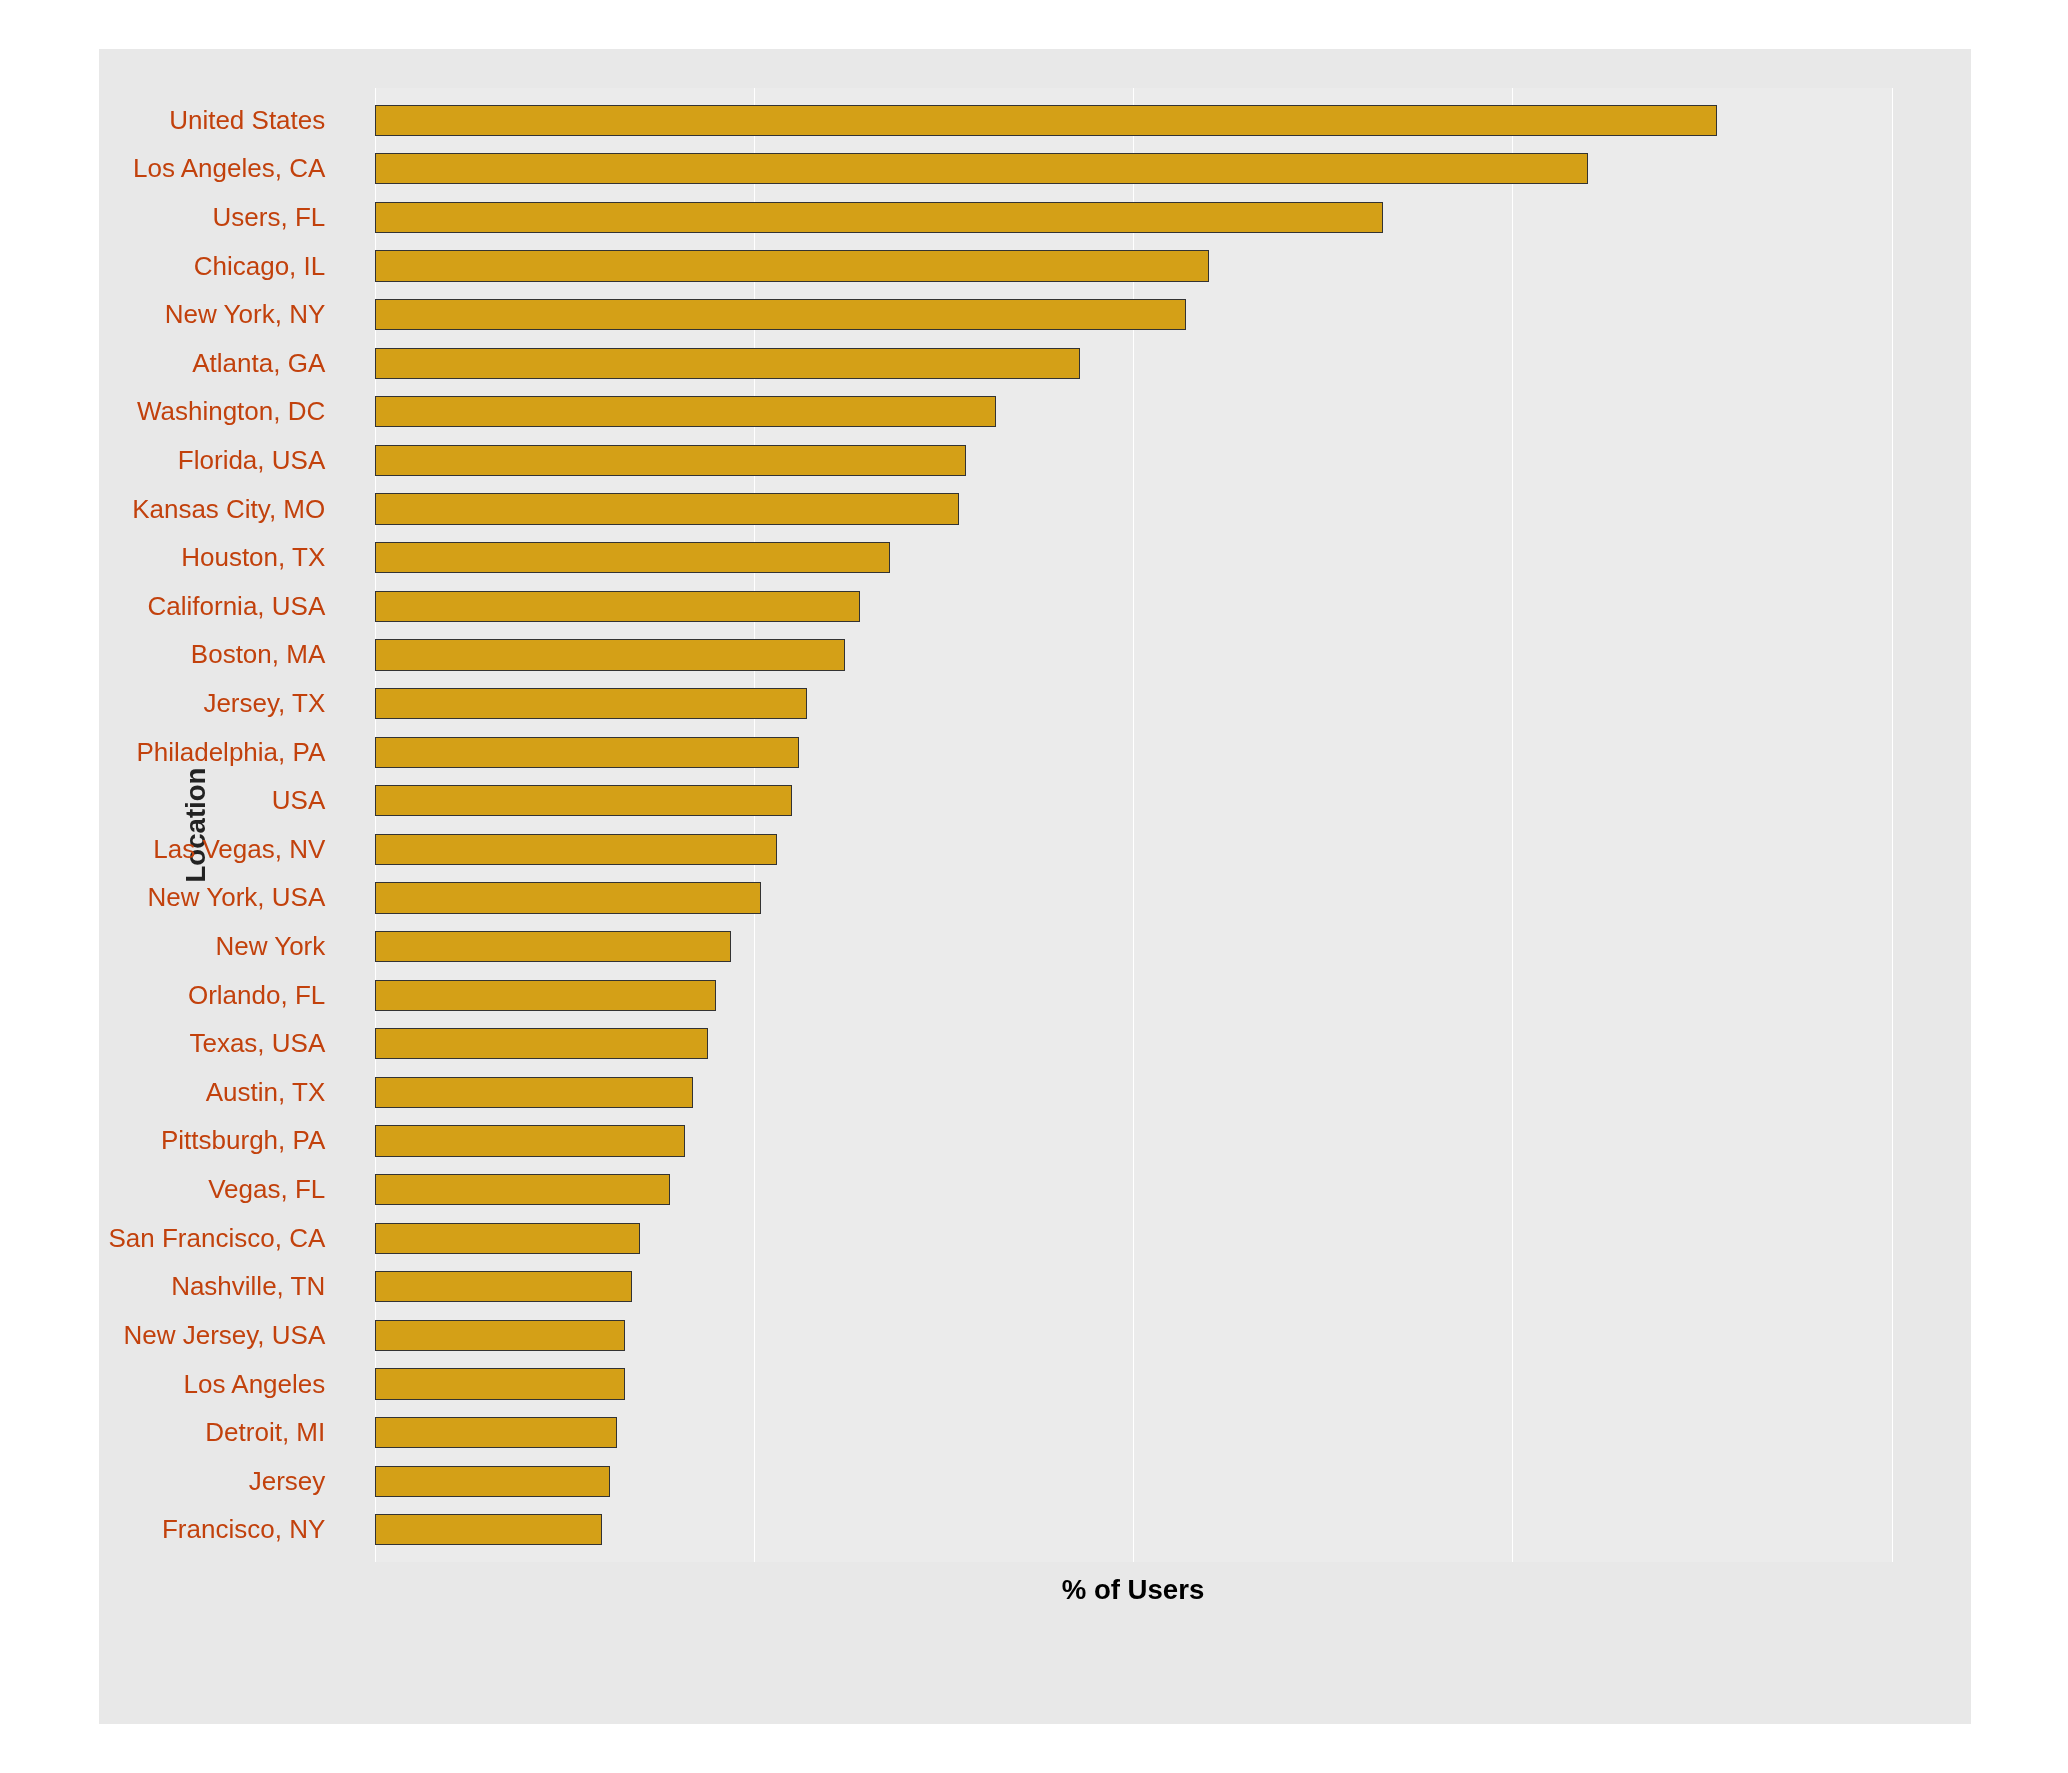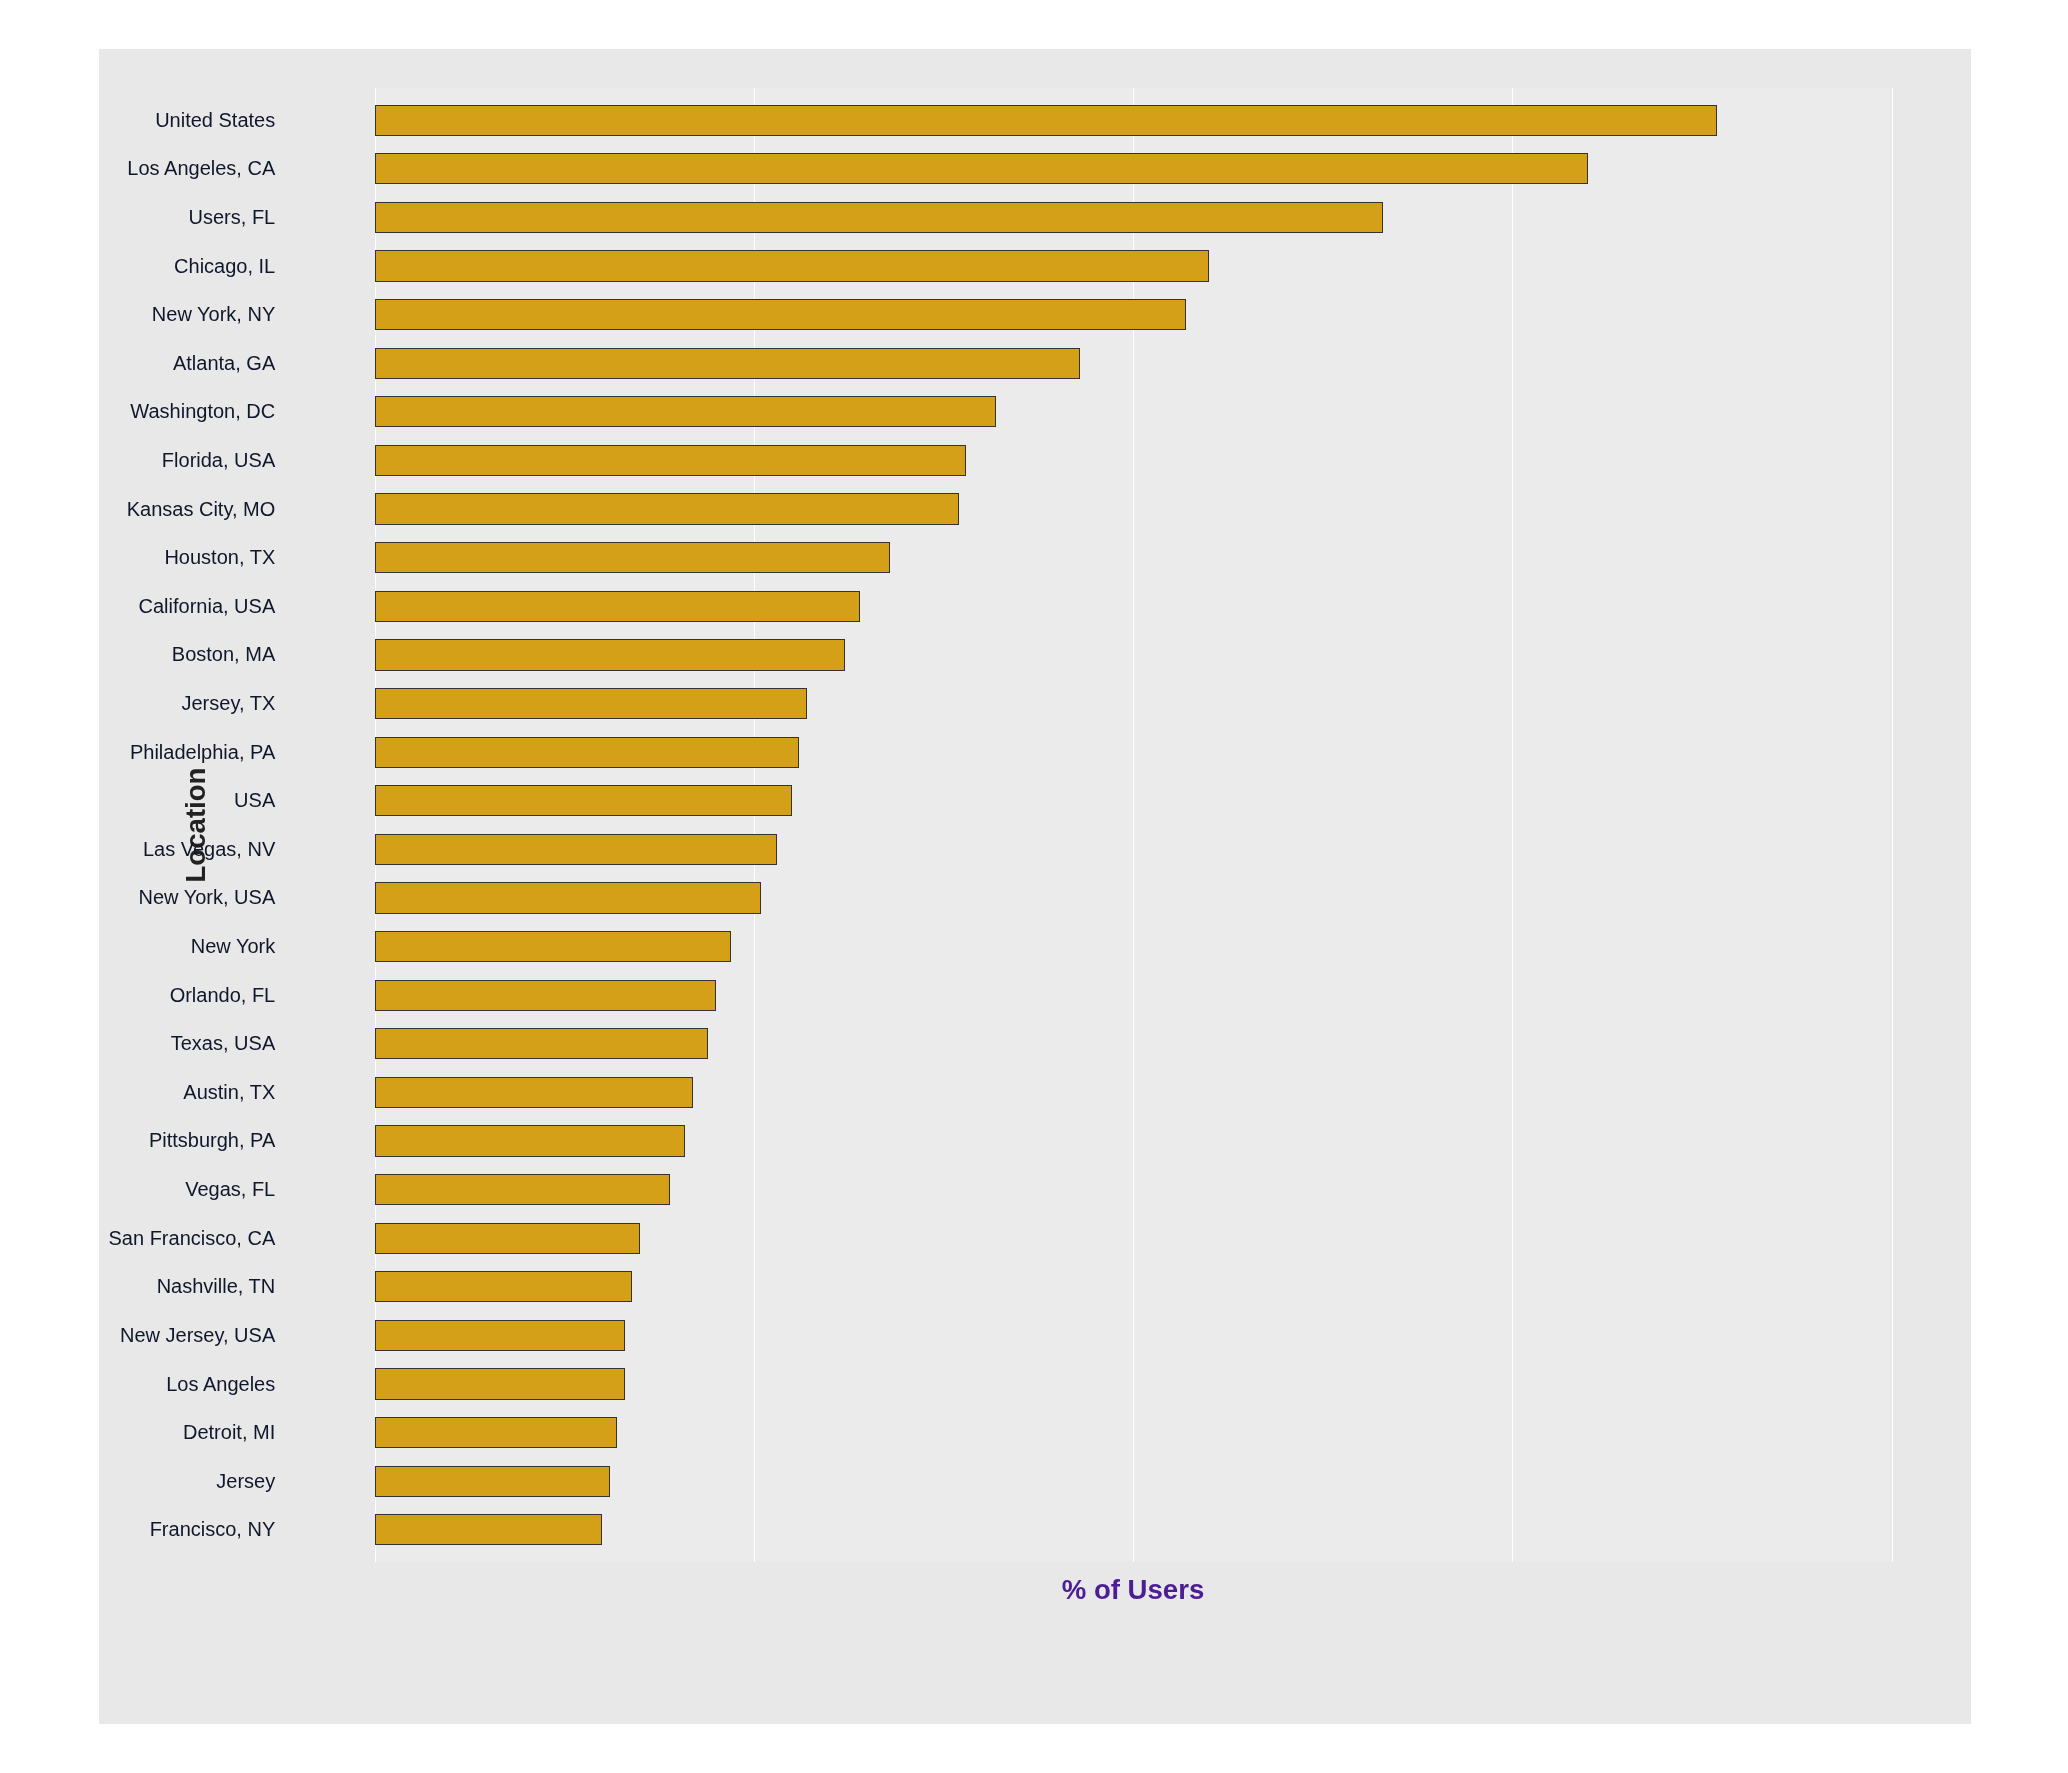--- a/index.html
+++ b/index.html
@@ -64,42 +64,42 @@
       flex-direction: column;
       justify-content: space-around;
       padding: 7.9px 0;
     }
     .y-label {
       flex: 1;
       display: flex;
       align-items: center;
       justify-content: flex-end;
       padding-right: 9.9px;
-      font-size: 20px;
-      color: #0f172a;
+      font-size: 26px;
+      color: #c2410c;
       white-space: nowrap;
     }
     .x-axis {
       display: flex;
       flex-direction: row;
       justify-content: space-between;
       margin-top: 7.9px;
       padding: 0 0;
       position: relative;
     }
     .x-tick {
       font-size: 21.7px;
       color: #333;
       text-align: center;
     }
     .axis-title-x {
       text-align: center;
       font-size: 27.6px;
       font-weight: bold;
-      color: #4c1d95;
+      color: #000000;
       margin-top: 11.8px;
     }
     .axis-title-y {
       position: absolute;
       left: -236px;
       top: 50%;
       transform: translateY(-50%) rotate(-90deg);
       font-size: 27.6px;
       font-weight: bold;
       color: #222;

